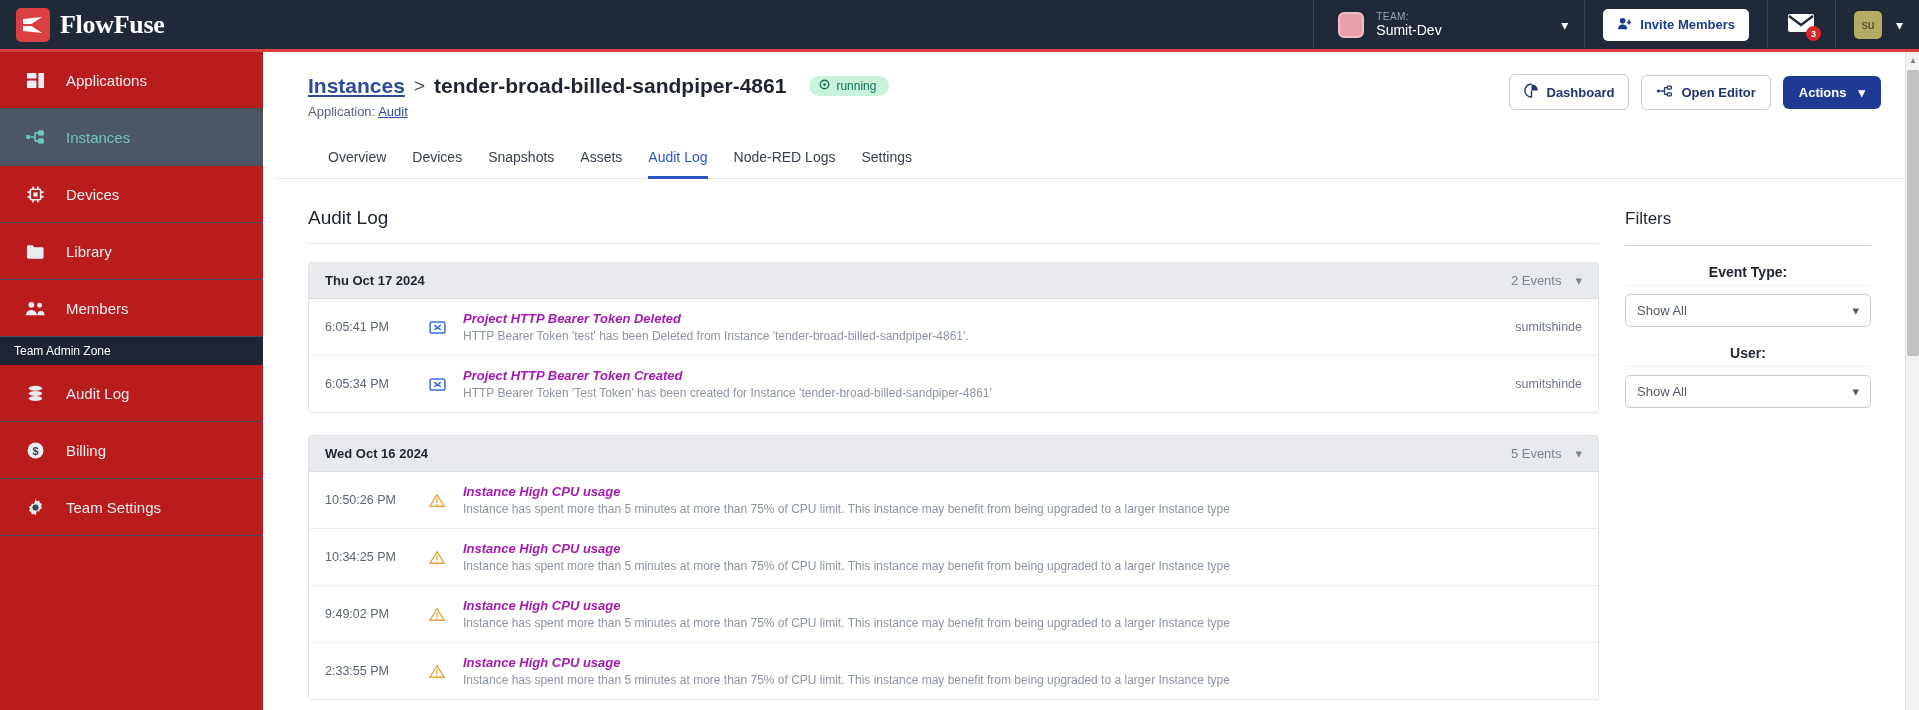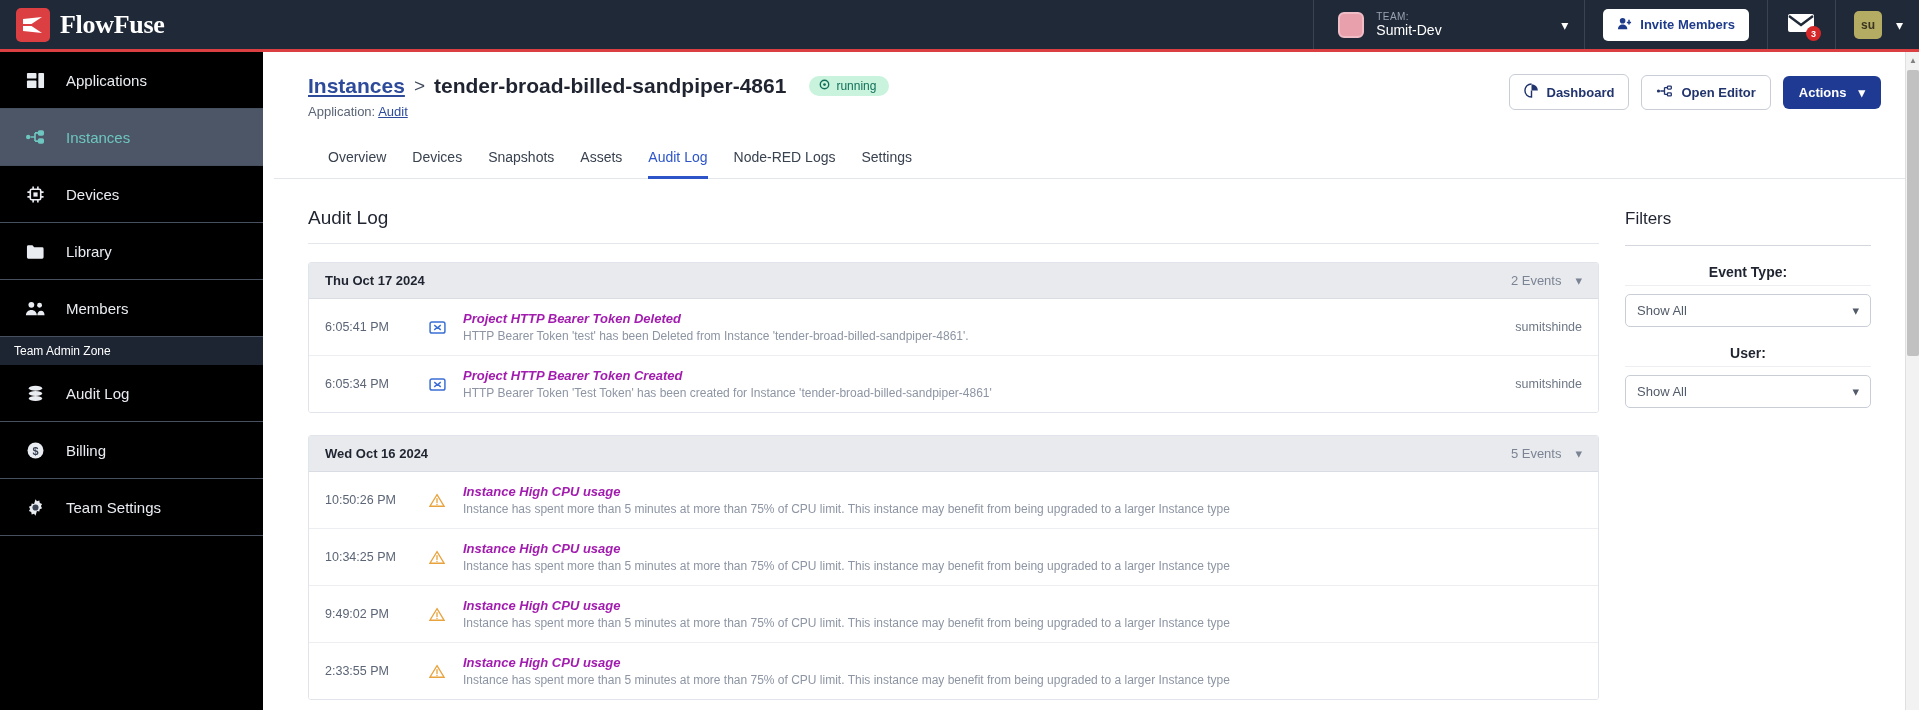--- a/index.html
+++ b/index.html
@@ -70,29 +70,29 @@
     min-width: 15px; height: 15px; border-radius: 8px;
     display: flex; align-items: center; justify-content: center; padding: 0 4px;
   }
   .user-wrap {
     height: 100%; display: flex; align-items: center; gap: 14px;
     padding: 0 16px 0 18px; cursor: pointer;
   }
   .user-avatar {
     width: 28px; height: 28px; border-radius: 5px;
     background: #b5ac64; color: #3a3520;
-    font-size: 12px; font-weight: bold;
+    font-size: 12px; font-weight: normal;
     display: flex; align-items: center; justify-content: center;
   }
 
   
   .sidebar {
     position: absolute; top: 52px; left: 0;
     width: 263px; height: 658px;
-    background: #000000;
+    background: #b91c1c;
   }
   .nav-item {
     display: flex; align-items: center; gap: 20px;
     height: 57px; padding-left: 24px;
     color: #e9ecf1; font-size: 15px;
     border-bottom: 1px solid #46505f;
     cursor: pointer;
   }
   .nav-item .ico { width: 22px; display: flex; justify-content: center; flex: 0 0 auto; }
   .nav-item.active { background: #4c5667; color: #6ec6c0; }

